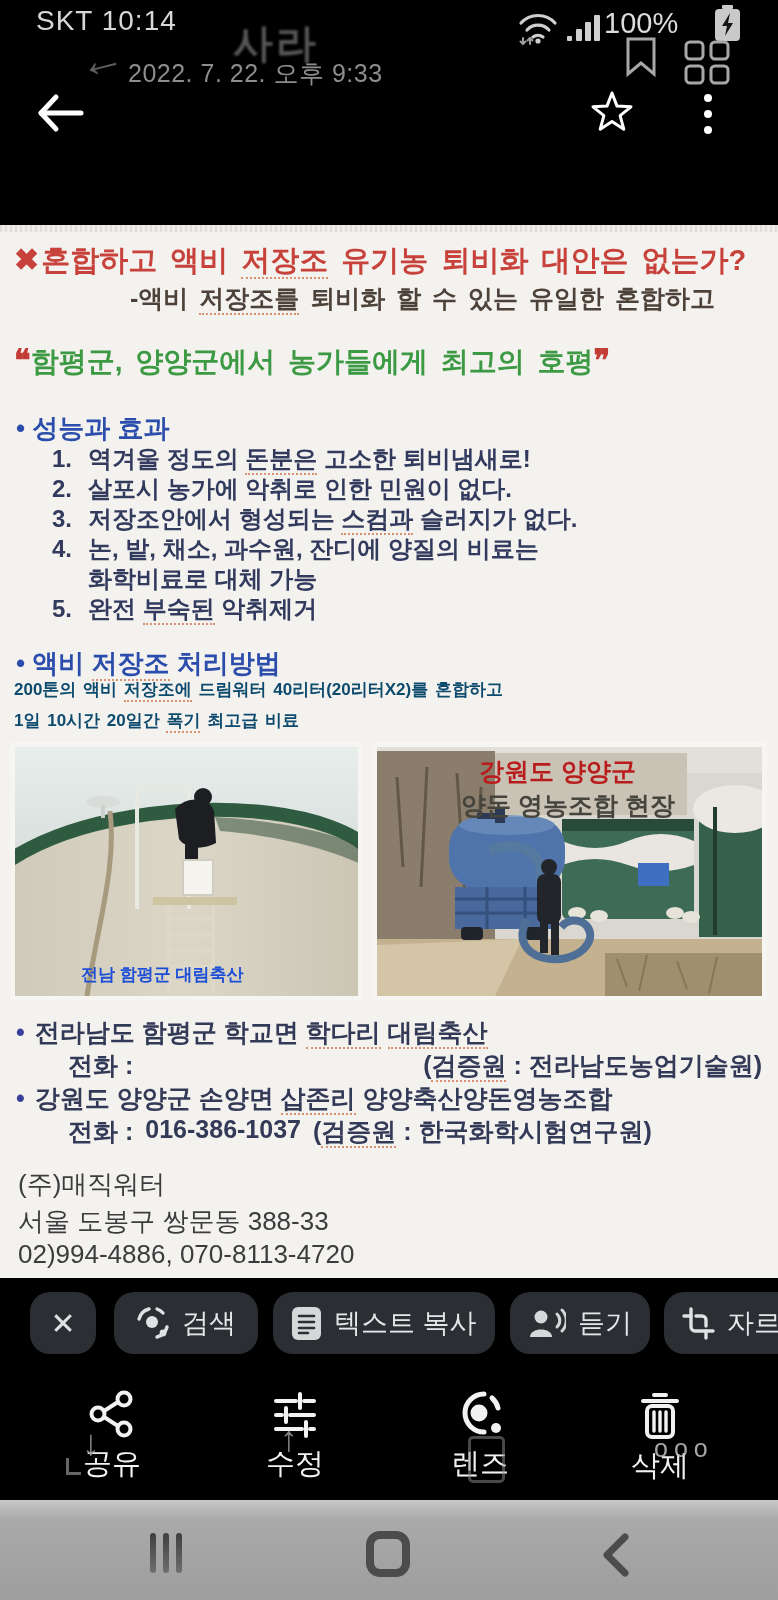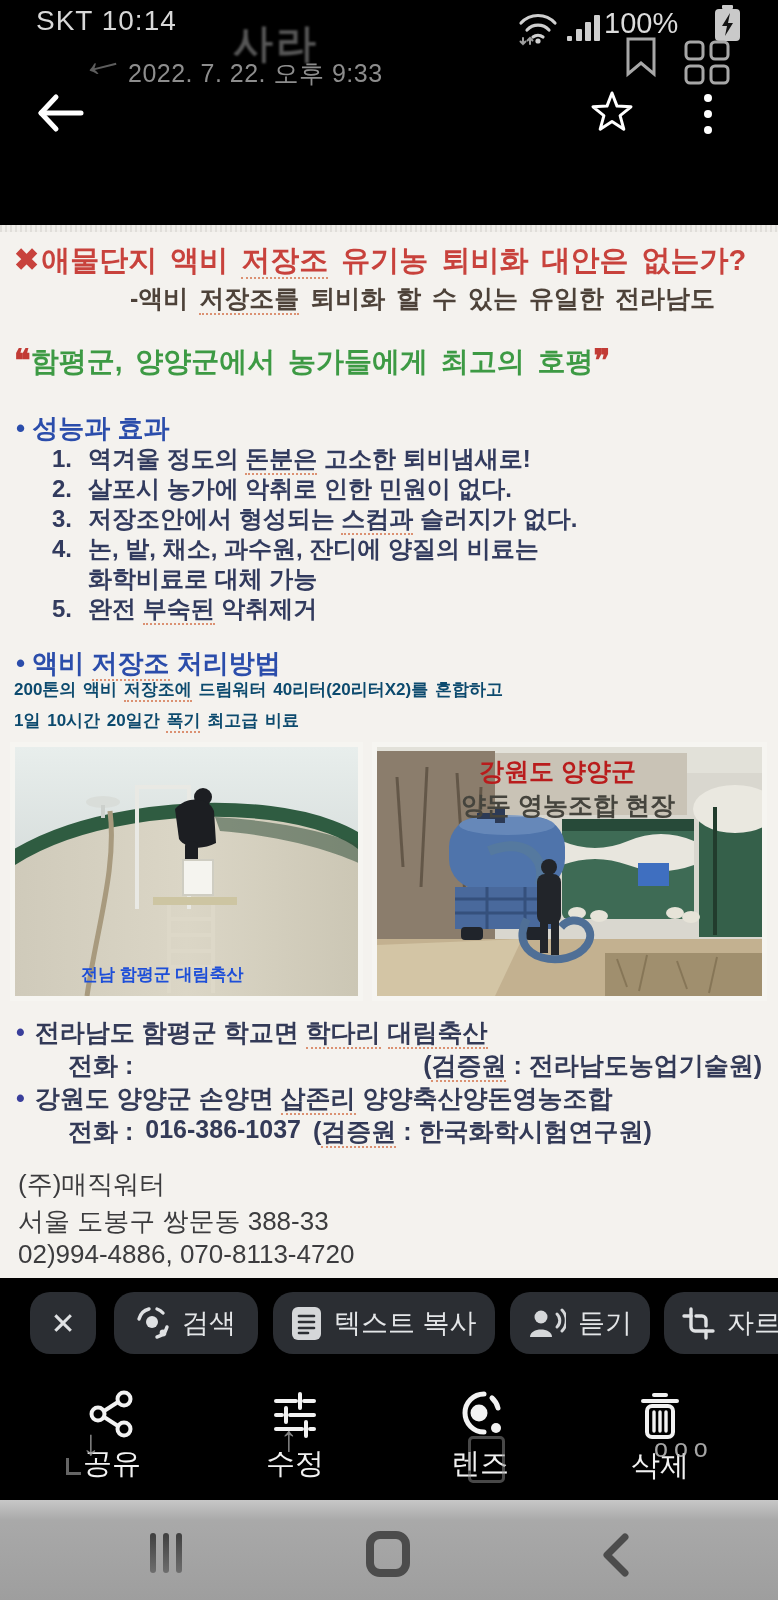--- a/index.html
+++ b/index.html
@@ -157,23 +157,23 @@
     <polygon points="24,3 29,16.1 43,16.8 32.1,25.6 35.8,39.2 24,31.5 12.2,39.2 15.9,25.6 5,16.8 19,16.1" fill="none" stroke="#fff" stroke-width="3" stroke-linejoin="round"></polygon>
   </svg>
   <div class="morebtn">
       <i></i>
       <i></i>
       <i></i>
     </div>
 
   <div class="doc">
     <div class="headline">
-      <span class="mark">✖</span><span><span>애물단지 액비 </span><span class="squig">저장조</span><span> 유기농 퇴비화 대안은 없는가?</span></span>
-    </div>
-    <div class="sub"><span>-액비 </span><span class="squig">저장조를</span><span> 퇴비화 할 수 있는 유일한 전라남도</span></div>
+      <span class="mark">✖</span><span><span>혼합하고 액비 </span><span class="squig">저장조</span><span> 유기농 퇴비화 대안은 없는가?</span></span>
+    </div>
+    <div class="sub"><span>-액비 </span><span class="squig">저장조를</span><span> 퇴비화 할 수 있는 유일한 혼합하고</span></div>
     <div class="quote">
       <span class="qm">❝</span><span>함평군, 양양군에서 농가들에게 최고의 호평</span><span class="qm">❞</span>
     </div>
 
     <div class="sec" id="perf-title">
       <span>•</span>
       <span>성능과 효과</span>
     </div>
     <div class="items">
       <div class="li">

